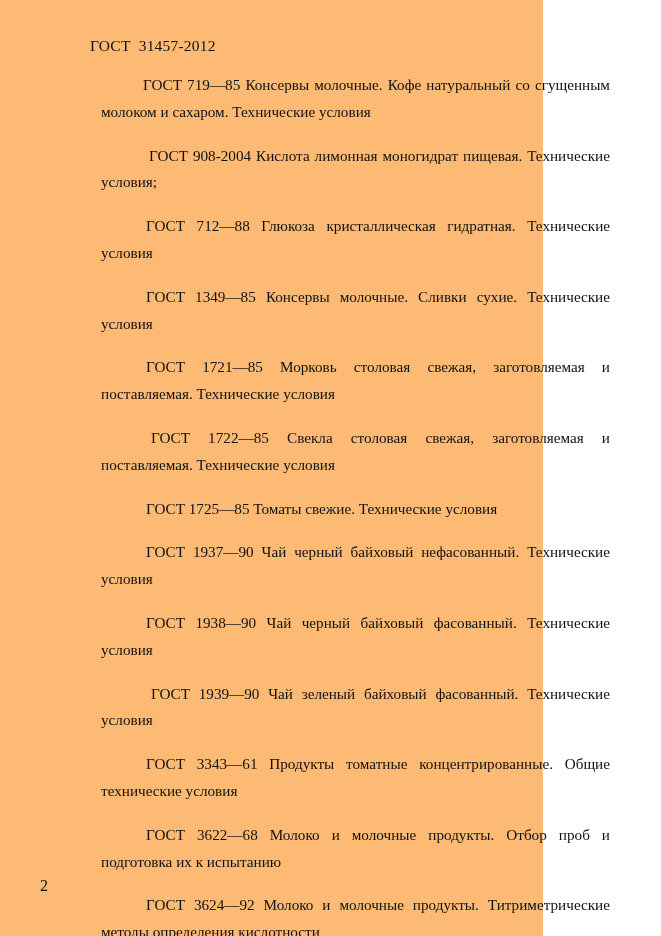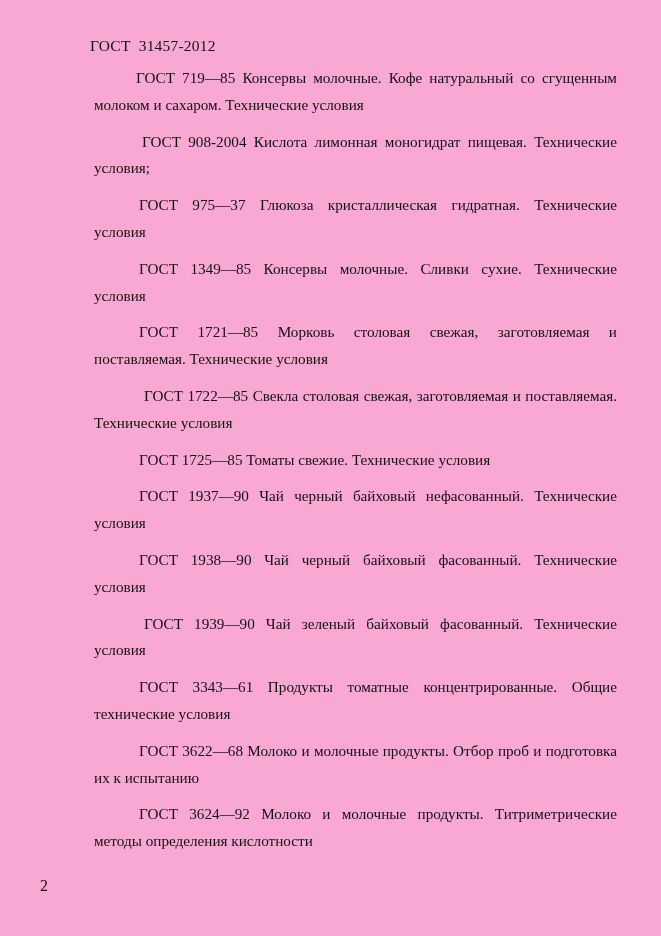--- a/index.html
+++ b/index.html
@@ -11,43 +11,43 @@
       width: 661px;
       height: 936px;
       position: relative;
       overflow: hidden;
       font-family: "Liberation Serif", "DejaVu Serif", serif;
       color: #111111;
     }
     .page {
       position: absolute;
       left: 0; top: 0;
-      width: 661px;
+      width: 543px;
       height: 936px;
-      background: #f9a8d4;
+      background: #fdba74;
     }
     .header {
       position: absolute;
       left: 90px;
       top: 36px;
       font-size: 15.5px;
       line-height: 20px;
       letter-spacing: 0.2px;
       white-space: pre;
     }
     .refs {
       position: absolute;
       left: 84px;
       top: 55px;
       width: 543px;
       font-size: 15.2px;
       line-height: 26.8px;
     }
     .ref {
-      margin: 10px;
+      margin: 17px;
       text-indent: 45px;
       text-align: justify;
       text-align-last: left;
     }
     .ref.ind2 { text-indent: 48px; }
     .ref.ind3 { text-indent: 50px; }
     .ref.first { text-indent: 42px; }
     .page-num {
       position: absolute;
       left: 40px;
@@ -59,21 +59,21 @@
 </head>
 <body>
 
 <div class="page">
 
   <div class="header">ГОСТ  31457-2012</div>
 
   <div class="refs">
     <p class="ref first">ГОСТ 719—85 Консервы молочные. Кофе натуральный со сгущенным молоком и сахаром. Технические условия</p>
     <p class="ref ind2">ГОСТ 908-2004 Кислота лимонная моногидрат пищевая. Технические условия;</p>
-    <p class="ref">ГОСТ 975—37 Глюкоза кристаллическая гидратная. Технические условия</p>
+    <p class="ref">ГОСТ 712—88 Глюкоза кристаллическая гидратная. Технические условия</p>
     <p class="ref">ГОСТ 1349—85 Консервы молочные. Сливки сухие.  Технические условия</p>
     <p class="ref">ГОСТ 1721—85 Морковь столовая свежая, заготовляемая и поставляемая. Технические условия</p>
     <p class="ref ind3">ГОСТ 1722—85 Свекла столовая свежая, заготовляемая и поставляемая. Технические условия</p>
     <p class="ref">ГОСТ 1725—85 Томаты свежие. Технические условия</p>
     <p class="ref">ГОСТ 1937—90 Чай черный байховый нефасованный. Технические условия</p>
     <p class="ref">ГОСТ 1938—90 Чай черный байховый фасованный. Технические условия</p>
     <p class="ref ind3">ГОСТ 1939—90 Чай зеленый байховый фасованный. Технические условия</p>
     <p class="ref">ГОСТ 3343—61 Продукты томатные концентрированные. Общие технические условия</p>
     <p class="ref">ГОСТ 3622—68 Молоко и молочные продукты. Отбор проб и подготовка их к испытанию</p>
     <p class="ref">ГОСТ 3624—92 Молоко и молочные продукты. Титриметрические методы определения кислотности</p>

